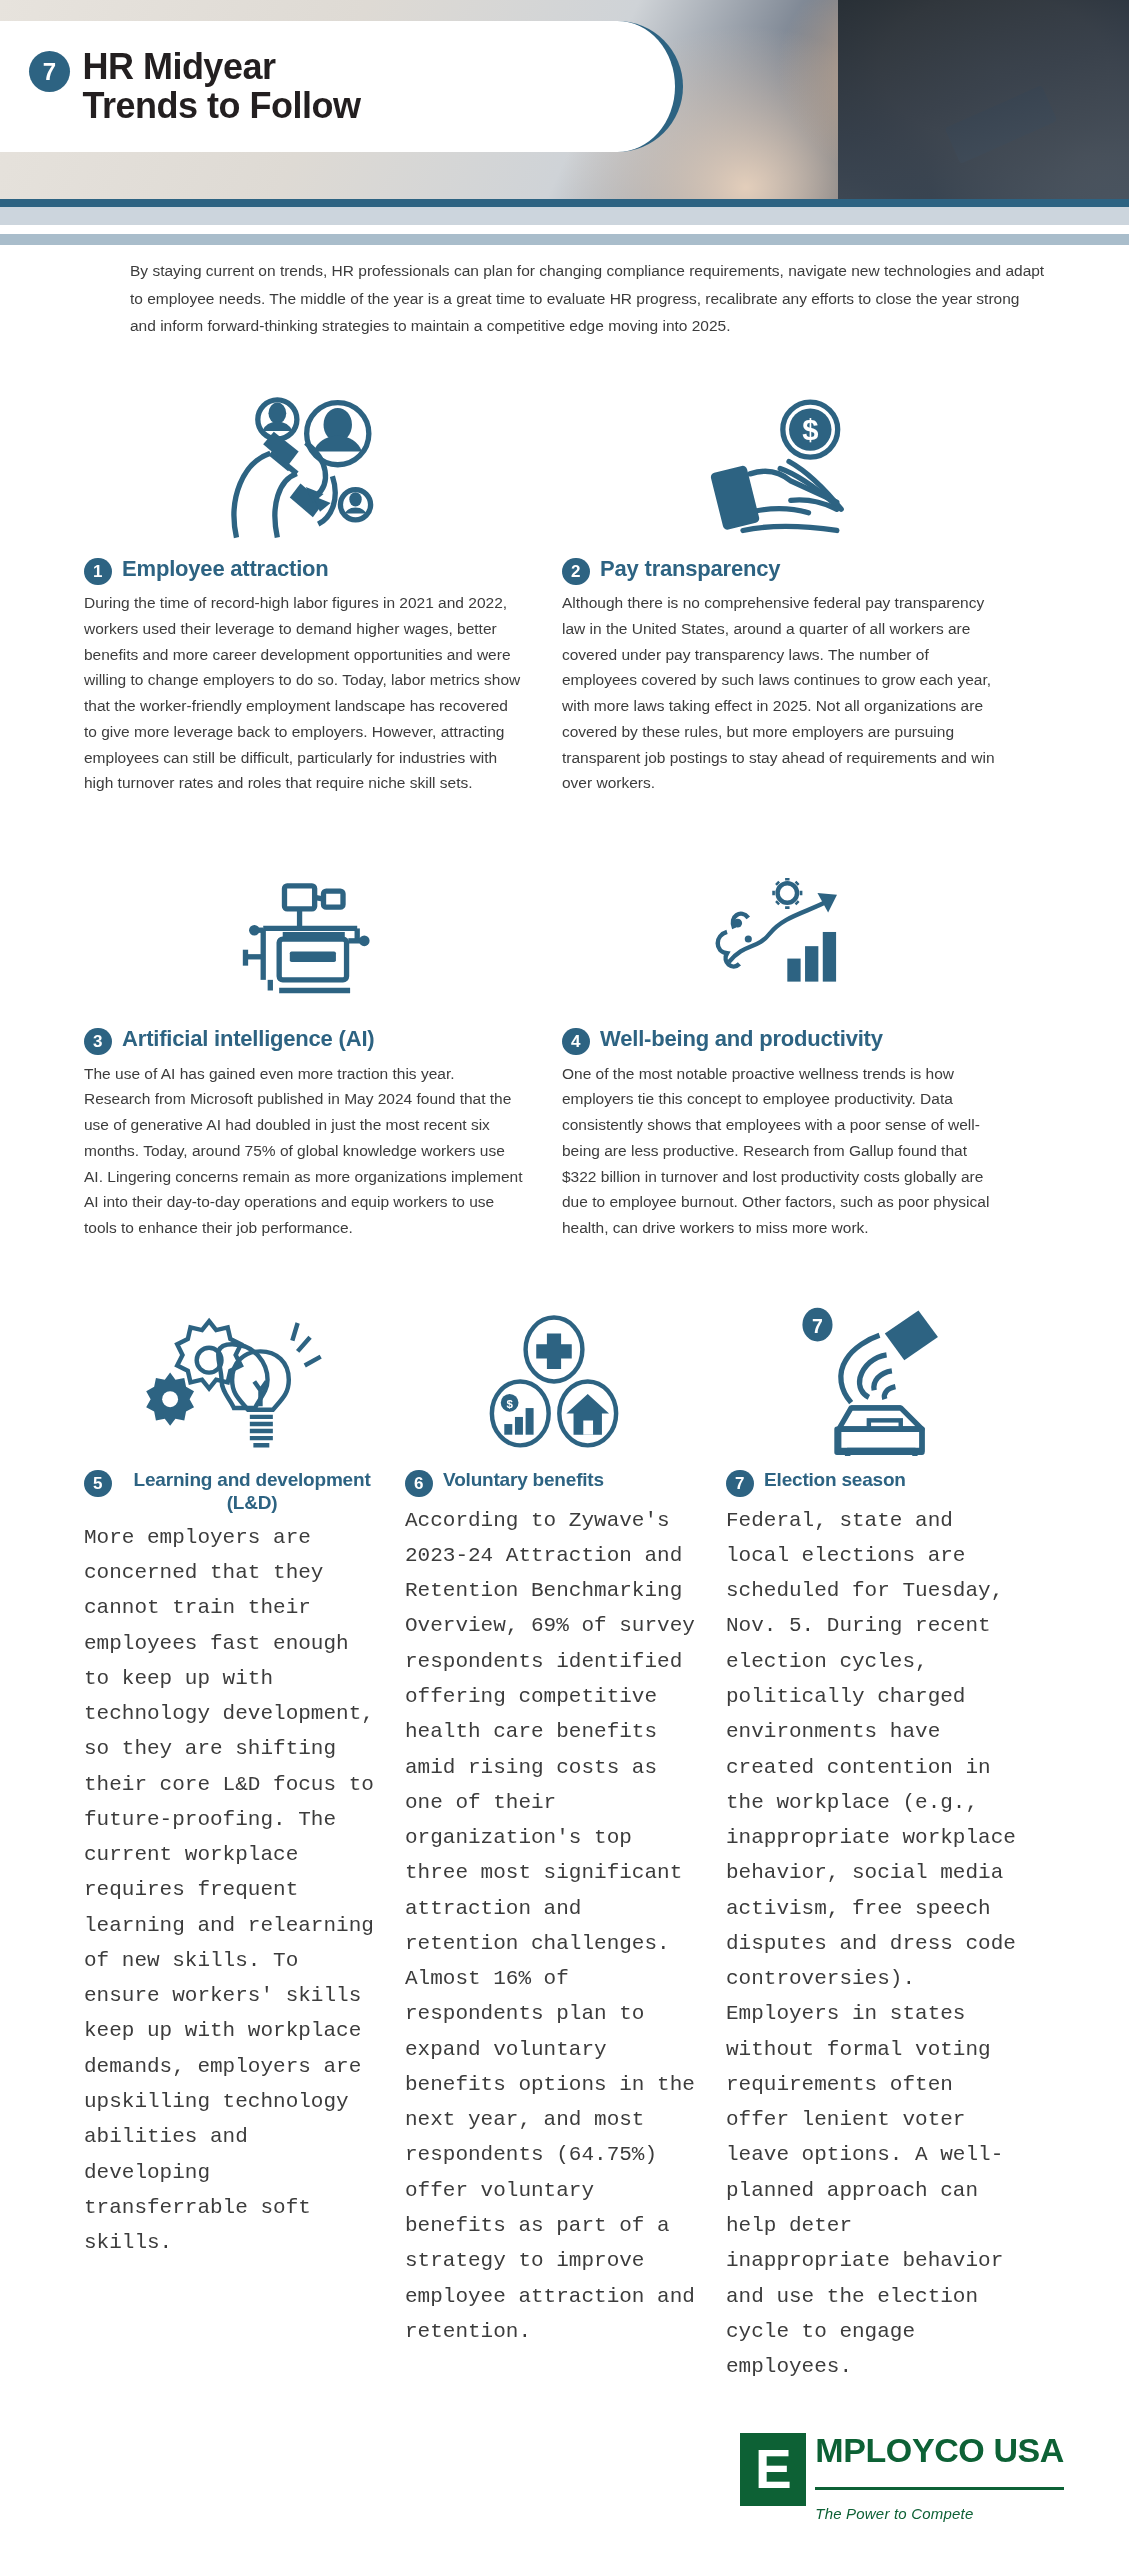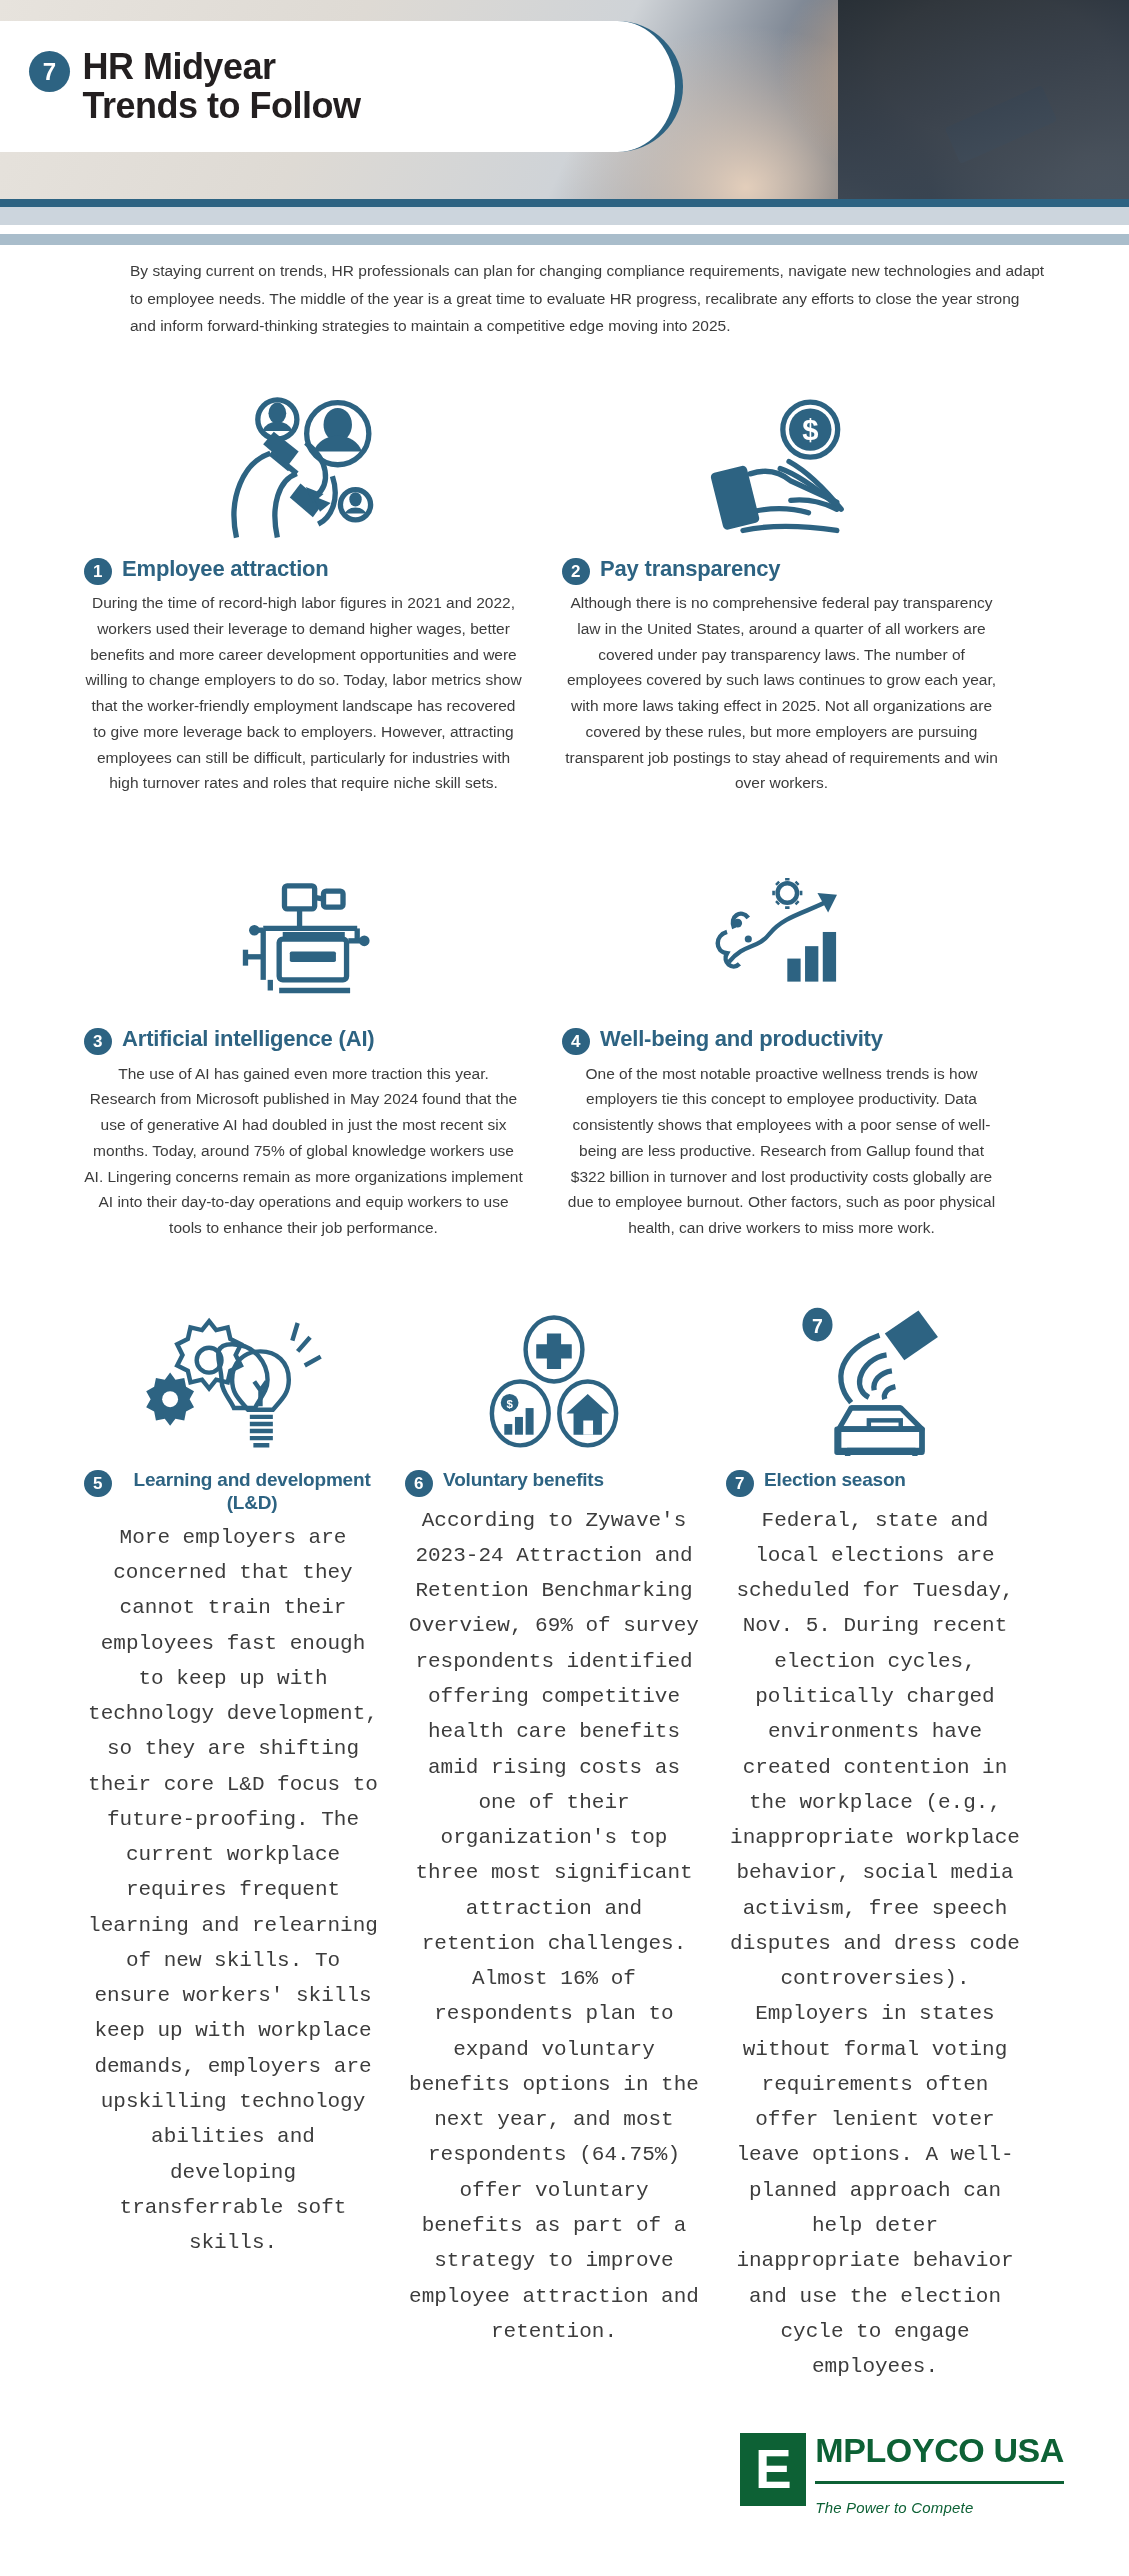--- a/index.html
+++ b/index.html
@@ -82,36 +82,36 @@
   .sec-head { display:flex; align-items:flex-start; gap:10.6px; margin-bottom:5.3px; }
   .sec-num {
     width:27.5px; height:27.5px; border-radius:50%; background:#2d6382; color:#fff;
     font-size:17px; font-weight:bold; line-height:27.5px; text-align:center; flex:0 0 auto;
     margin-top:1.8px;
   }
   .sec-title {
     font-size:22px; font-weight:bold; color:#2d6382; line-height:1.22;
     letter-spacing:-0.2px;
   }
-  .sec-body { font-size:15.5px; line-height:1.66; color:#3c3c3c;text-align:center; }
+  .sec-body { font-size:15.5px; line-height:1.66; color:#3c3c3c; }
   .col3 .sec-title { font-size:19px;text-align:center; }
   .col3 .sec-body { font-size:21px; line-height:1.68;font-family:Liberation Mono, monospace; }
 
   
   .footer { position:absolute; left:0; top:2424px; width:1130px; height:115px; }
   .logo-wrap { position:absolute; right:66px; top:8.9px; display:flex; align-items:stretch; gap:8.9px; }
   .logo-mark {
     width:66px; height:73px; background:#0d6135; color:#ffffff;
     font-size:55px; font-weight:bold; line-height:73px; text-align:center;
     font-family:"Liberation Sans", sans-serif;
   }
   .logo-text { display:flex; flex-direction:column; justify-content:center; }
   .logo-name {
     font-size:34px; font-weight:bold; color:#0d6135; letter-spacing:-0.4px; line-height:1;
-    padding-bottom:14px; border-bottom:3.5px solid #0d6135;
+    padding-bottom:20px; border-bottom:3.5px solid #0d6135;
   }
   .logo-tag {
     font-size:15px; font-style:italic; color:#0d6135; margin-top:15px; letter-spacing:0.2px;
   }
 
   svg { display:block; }
 </style>
 </head>
 <body>
 

